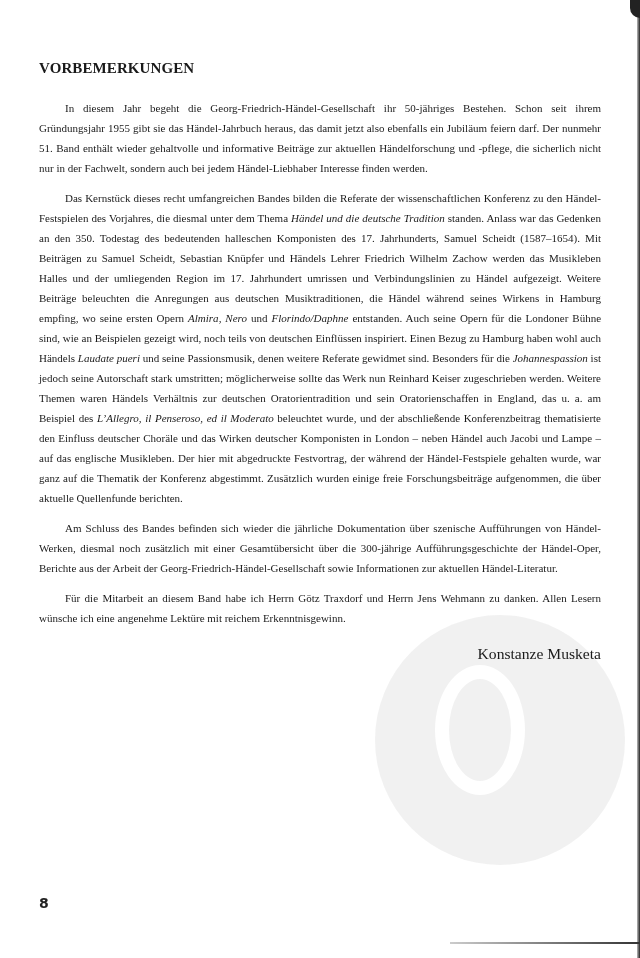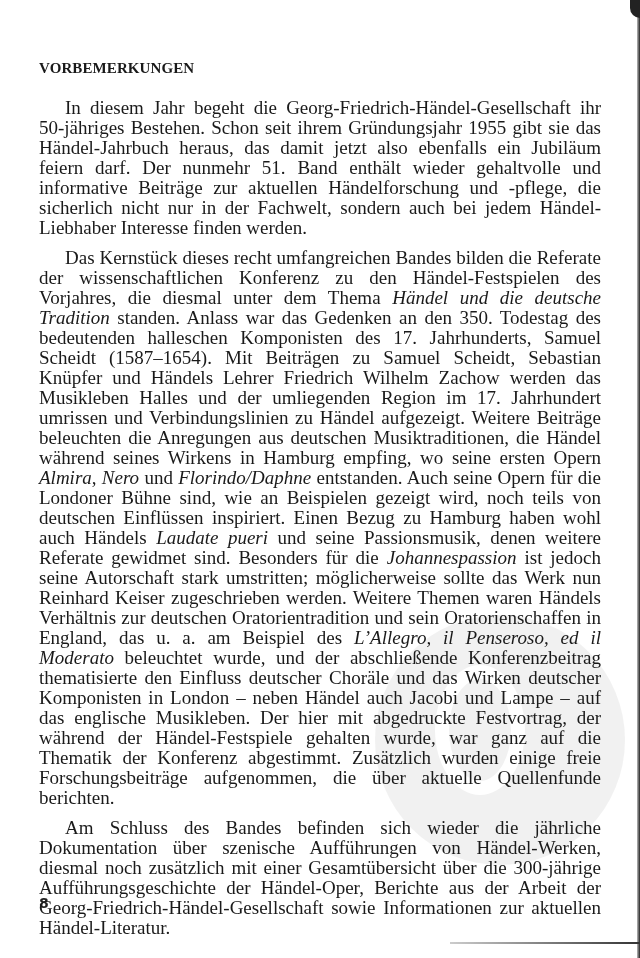--- a/index.html
+++ b/index.html
@@ -68,21 +68,21 @@
     .heading {
       font-family: "Liberation Serif", "DejaVu Serif", serif;
       font-weight: bold;
       font-size: 15px;
       letter-spacing: 0.1px;
       margin: 0 0 20px 0;
       line-height: 20px;
     }
     .para {
       font-family: "Liberation Serif", "DejaVu Serif", serif;
-      font-size: 19px;
+      font-size: 11px;
       line-height: 20px;
       text-align: justify;
       text-indent: 26px;
       margin: 0 0 10px 0;
       hyphens: manual;
     }
     .para i {
     }
     .signature {
       font-family: "Liberation Serif", "DejaVu Serif", serif;
@@ -112,21 +112,23 @@
 
   <div class="content">
     <h1 class="heading">VORBEMERKUNGEN</h1>
 
     <p class="para"><span>In diesem Jahr begeht die Georg-Friedrich-Händel-Gesellschaft ihr 50-jähriges Bestehen. Schon seit ihrem Gründungsjahr 1955 gibt sie das Händel-Jahrbuch heraus, das damit jetzt also ebenfalls ein Jubiläum feiern darf. Der nunmehr 51. Band enthält wieder gehaltvolle und informative Beiträge zur aktuellen Händelforschung und -pflege, die sicherlich nicht nur in der Fachwelt, sondern auch bei jedem Händel-Liebhaber Interesse finden werden.</span></p>
 
     <p class="para"><span>Das Kernstück dieses recht umfangreichen Bandes bilden die Referate der wissen­schaftlichen Konferenz zu den Händel-Festspielen des Vorjahres, die diesmal unter dem Thema </span><i>Händel und die deutsche Tradition</i><span> standen. Anlass war das Gedenken an den 350. Todestag des bedeutenden halleschen Komponisten des 17. Jahrhunderts, Samuel Scheidt (1587–1654). Mit Beiträgen zu Samuel Scheidt, Sebastian Knüpfer und Händels Lehrer Friedrich Wilhelm Zachow werden das Musikleben Halles und der umliegenden Region im 17. Jahrhundert umrissen und Verbindungslinien zu Händel aufgezeigt. Weitere Beiträge beleuchten die Anregungen aus deutschen Musiktraditionen, die Händel während seines Wirkens in Hamburg empfing, wo seine ersten Opern </span><i>Almira</i><span>, </span><i>Nero</i><span> und </span><i>Florindo/Daphne</i><span> entstanden. Auch seine Opern für die Londoner Bühne sind, wie an Beispielen gezeigt wird, noch teils von deutschen Ein­flüssen inspiriert. Einen Bezug zu Hamburg haben wohl auch Händels </span><i>Laudate pueri</i><span> und seine Passionsmusik, denen weitere Referate gewidmet sind. Besonders für die </span><i>Johannespassion</i><span> ist jedoch seine Autorschaft stark umstritten; möglicherweise sollte das Werk nun Reinhard Keiser zugeschrieben werden. Weitere Themen waren Händels Verhältnis zur deutschen Oratorientradition und sein Oratorienschaffen in England, das u. a. am Beispiel des </span><i>L’Allegro, il Penseroso, ed il Moderato</i><span> beleuchtet wurde, und der abschließende Konferenzbeitrag thematisierte den Einfluss deutscher Choräle und das Wirken deutscher Komponisten in London – neben Händel auch Jacobi und Lampe – auf das englische Musikleben. Der hier mit abgedruckte Festvortrag, der während der Händel-Festspiele gehalten wurde, war ganz auf die Thematik der Konferenz abge­stimmt. Zusätzlich wurden einige freie Forschungsbeiträge aufgenommen, die über aktuelle Quellenfunde berichten.</span></p>
 
     <p class="para"><span>Am Schluss des Bandes befinden sich wieder die jährliche Dokumentation über szenische Aufführungen von Händel-Werken, diesmal noch zusätzlich mit einer Gesamtübersicht über die 300-jährige Aufführungsgeschichte der Händel-Oper, Berichte aus der Arbeit der Georg-Friedrich-Händel-Gesellschaft sowie Informationen zur aktuellen Händel-Literatur.</span></p>
 
+    <p class="para"><span>Für die Mitarbeit an diesem Band habe ich Herrn Götz Traxdorf und Herrn Jens Wehmann zu danken. Allen Lesern wünsche ich eine angenehme Lektüre mit reichem Erkenntnisgewinn.</span></p>
 
+    <div class="signature">Konstanze Musketa</div>
   </div>
 
   <div class="page-number">8</div>
 
   <div class="right-edge"></div>
   <div class="top-edge-corner"></div>
   <div class="bottom-edge"></div>
 </div>
 
 </body></html>

